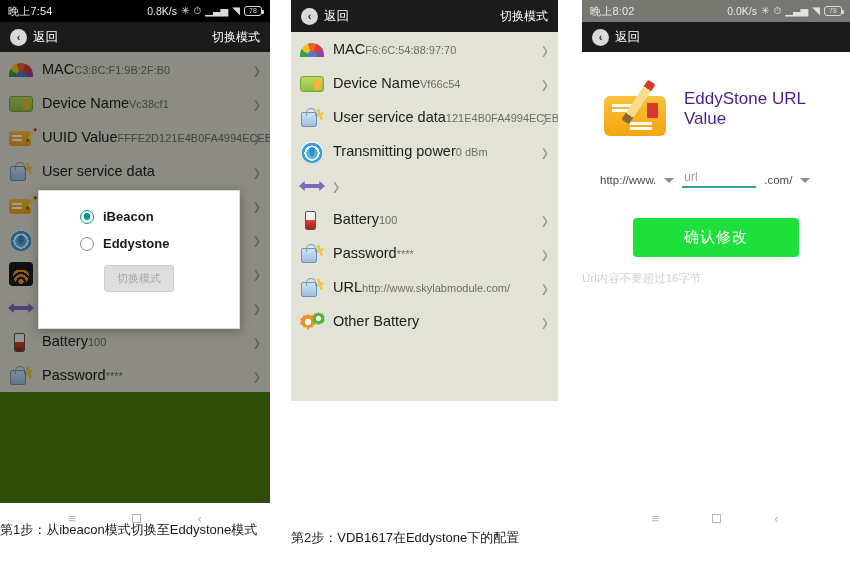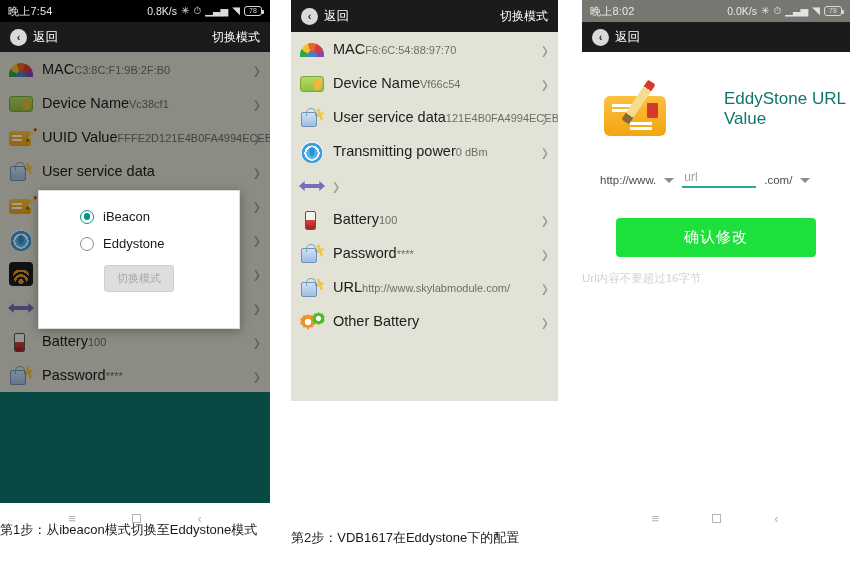--- a/index.html
+++ b/index.html
@@ -175,21 +175,21 @@
   }
   .radio-row { display:flex; align-items:center; gap:9px; width:118px; margin-bottom:12px; }
   .radio {
     width:14px; height:14px; border-radius:50%; border:1.6px solid #8a8a8a;
     flex:0 0 14px; position:relative; background:#fff;
   }
   .radio.on { border-color:#009688; }
   .radio.on:after {
     content:""; position:absolute; inset:2.6px; border-radius:50%; background:#009688;
   }
-  .radio-label { font-size:13px; color:#1a1a1a; }
+  .radio-label { font-size:13px; color:#1a1a1a;font-weight:bold; }
   .dlg-btn {
     margin-top: 2px; background:#dedede; color:#a8a8a8;
     border:1px solid #cfcfcf; border-radius:3px;
     font-size:11px; padding:5px 12px; font-family:"Liberation Sans", sans-serif;
   }
 
   
   .p3-body { background:#fff; height:100%; }
   .p3-head { display:flex; align-items:center; gap:12px; padding: 26px 0 0 18px; }
   .p3-icon { position:relative; width:72px; height:62px; flex:0 0 72px; }
@@ -203,41 +203,41 @@
   }
   .p3-card:after {
     content:""; position:absolute; right:8px; top:7px; width:11px; height:15px;
     background:#d7392f; border-radius:1px;
   }
   .p3-pencil {
     position:absolute; left:34px; top:0px; width:9px; height:48px;
     background: linear-gradient(#d7392f 0 8px, #f6dc8d 8px 40px, #8a6a30 40px 48px);
     transform: rotate(34deg); border-radius:2px;
   }
-  .p3-title { font-size:17px; color:#0f766e;margin-left:40px; }
+  .p3-title { font-size:17px; color:#4c1d95; }
 
   .url-row {
     display:flex; align-items:flex-end; gap:8px;
     padding: 30px 16px 0 18px; font-size:11.5px; color:#4b4b4b;
   }
   .url-prefix { padding-bottom:2px; }
   .caret {
     width:0; height:0; border-left:5px solid transparent; border-right:5px solid transparent;
     border-top:5px solid #8c8c8c; margin-bottom:5px;
   }
   .url-input {
     border:none; border-bottom:2px solid #2aa79b; background:transparent;
     width:74px; font-size:12px; color:#1a1a1a; padding:0 0 2px 2px;
     font-family:"Liberation Sans", sans-serif; outline:none;
   }
   .url-input::placeholder { color:#9e9e9e; }
   .url-suffix { padding-bottom:2px; }
 
   .confirm-btn {
-    display:block; width:200px; margin: 30px auto 0;
+    display:block; width:166px; margin: 30px auto 0;
     background:#1ee03c; color:#fff; border:none; border-radius:4px;
     font-size:15px; padding:10px 0; font-family:"Liberation Sans", sans-serif;
     letter-spacing:1px;
   }
   .hint { text-align:left; margin-top:14px; font-size:11.5px; color:#d2d2d2; }
 
   
   .navbar {
     position:absolute; display:flex; align-items:center;
     justify-content:space-around; color:#b4b4b4;
@@ -249,21 +249,21 @@
   .caption {
     position:absolute; font-size:13px; color:#1a1a1a; line-height:19px;
     font-family:"Liberation Sans", "DejaVu Sans", sans-serif;
   }
 </style>
 </head>
 <body>
 
 <div class="page">
 
-  <div class="phone" id="panel1" style="left:0; top:0; width:270px; height:503px; background:#0f766e;">
+  <div class="phone" id="panel1" style="left:0; top:0; width:270px; height:503px; background:#4d7c0f;">
 
     <div class="statusbar black">
       <span class="sb-time">晚上7:54</span>
       <span class="sb-right">
         <span>0.8K/s</span>
         <span class="sb-ico">✳</span>
         <span class="sb-ico">⏱</span>
         <span class="sb-ico">▁▃▅</span>
         <span class="sb-ico">◥</span>
         <span class="batt">78</span>

